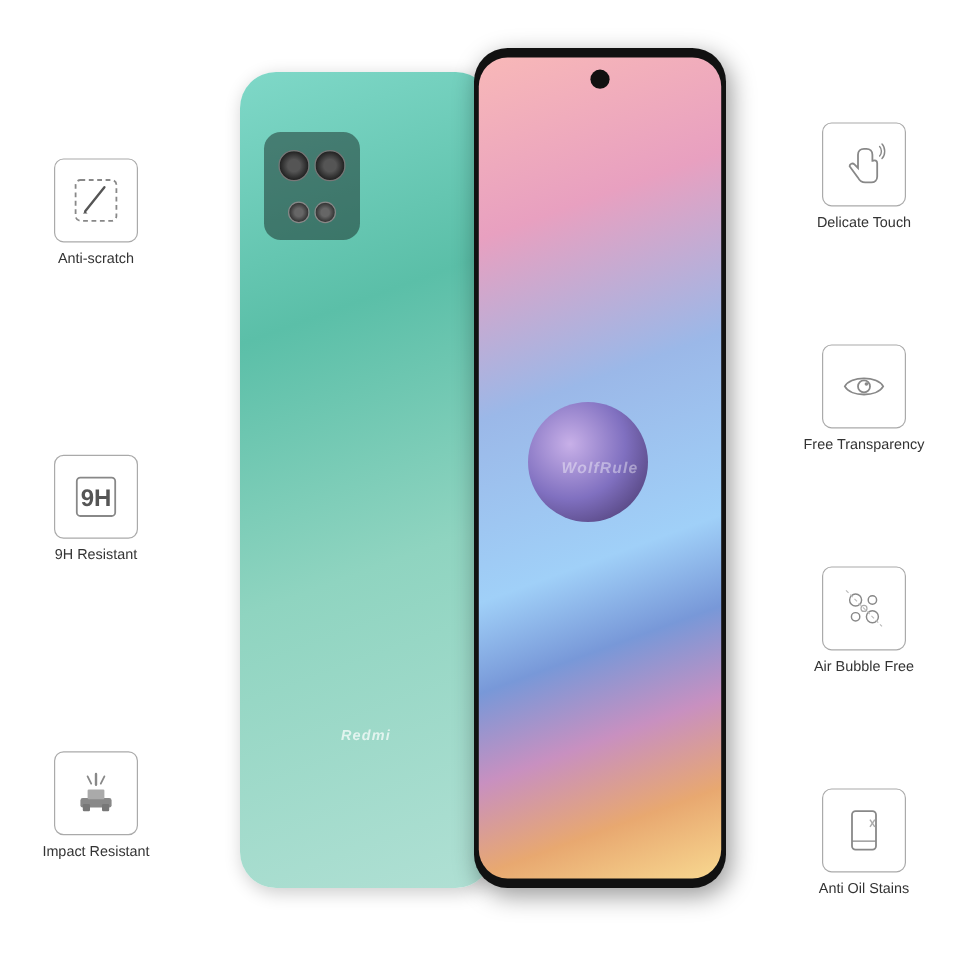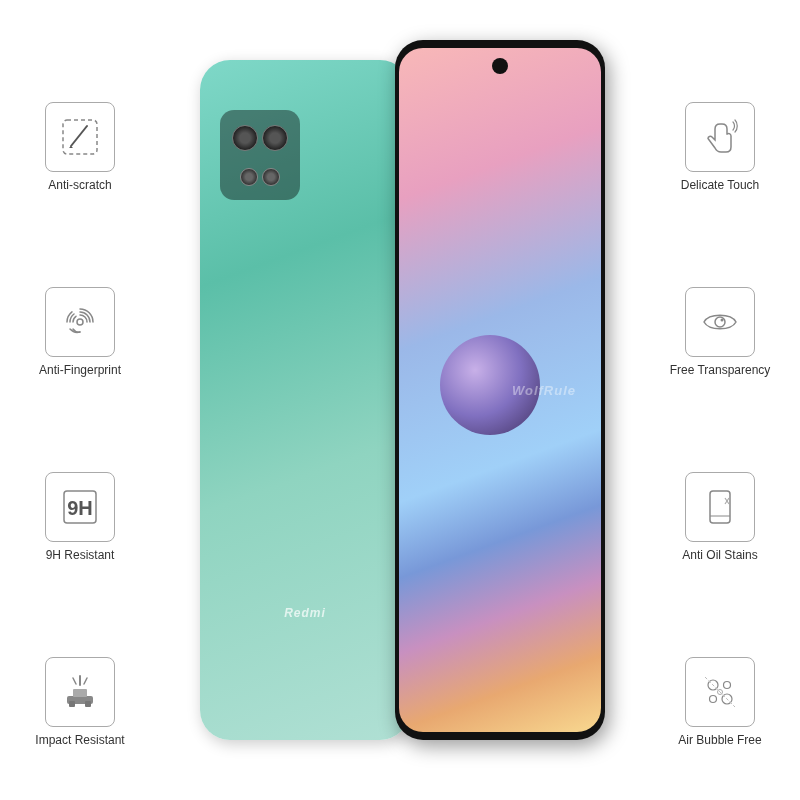--- a/index.html
+++ b/index.html
@@ -183,21 +183,20 @@
       top: 50%;
       left: 50%;
       transform: translate(-50%, -50%);
       font-size: 13px;
       color: rgba(255,255,255,0.4);
       font-style: italic;
       font-weight: bold;
       white-space: nowrap;
       z-index: 4;
       letter-spacing: 1px;
-      margin-left: 44px;
     }
 
     
     .sphere {
       position: absolute;
       top: 50%;
       left: 50%;
       transform: translate(-60%, -55%);
       width: 100px;
       height: 100px;
@@ -225,36 +224,20 @@
         <svg viewBox="0 0 42 42">
           <rect x="4" y="4" width="34" height="34" rx="4" fill="none" stroke="#888" stroke-width="1.5" stroke-dasharray="4,3"></rect>
 
           <line x1="12" y1="30" x2="28" y2="10" stroke="#555" stroke-width="2" stroke-linecap="round"></line>
           <polygon points="10,32 12,30 14,32" fill="#555"></polygon>
         </svg>
       </div>
       <span class="feature-label">Anti-scratch</span>
     </div>
 
-    <div class="feature-item">
-      <div class="icon-box">
-        <svg viewBox="0 0 42 42">
-          <circle cx="21" cy="21" r="3" fill="none" stroke="#888" stroke-width="1.5"></circle>
-          <path d="M21 14 a7 7 0 0 1 7 7" fill="none" stroke="#888" stroke-width="1.5" stroke-linecap="round"></path>
-          <path d="M21 11 a10 10 0 0 1 10 10" fill="none" stroke="#888" stroke-width="1.5" stroke-linecap="round"></path>
-          <path d="M21 8 a13 13 0 0 1 13 13" fill="none" stroke="#888" stroke-width="1.5" stroke-linecap="round"></path>
-          <path d="M14 21 a7 7 0 0 1 3-5.7" fill="none" stroke="#888" stroke-width="1.5" stroke-linecap="round"></path>
-          <path d="M11 21 a10 10 0 0 1 4-8" fill="none" stroke="#888" stroke-width="1.5" stroke-linecap="round"></path>
-          <path d="M8 21 a13 13 0 0 1 5-10.1" fill="none" stroke="#888" stroke-width="1.5" stroke-linecap="round"></path>
-          <path d="M14 28 a7 7 0 0 0 7 3" fill="none" stroke="#888" stroke-width="1.5" stroke-linecap="round"></path>
-          <path d="M11 28 a10 10 0 0 0 10 3" fill="none" stroke="#888" stroke-width="1.5" stroke-linecap="round"></path>
-        </svg>
-      </div>
-      <span class="feature-label">Anti-Fingerprint</span>
-    </div>
 
 
     <div class="feature-item">
       <div class="icon-box">
         <svg viewBox="0 0 42 42">
           <rect x="5" y="5" width="32" height="32" rx="3" fill="none" stroke="#888" stroke-width="1.5"></rect>
           <text x="21" y="29" font-size="20" font-weight="bold" text-anchor="middle" fill="#555" font-family="Arial">9H</text>
         </svg>
       </div>
       <span class="feature-label">9H Resistant</span>
@@ -326,42 +309,42 @@
           <circle cx="23" cy="19" r="1.5" fill="#888"></circle>
         </svg>
       </div>
       <span class="feature-label">Free Transparency</span>
     </div>
 
     <div class="feature-item">
       <div class="icon-box">
         <svg viewBox="0 0 42 42">
 
-          <rect x="11" y="5" width="20" height="32" rx="3" fill="none" stroke="#888" stroke-width="1.5"></rect>
-          <line x1="11" y1="30" x2="31" y2="30" stroke="#888" stroke-width="1"></line>
-
-          <line x1="26" y1="12" x2="30" y2="18" stroke="#aaa" stroke-width="1.2"></line>
-          <line x1="30" y1="12" x2="26" y2="18" stroke="#aaa" stroke-width="1.2"></line>
-        </svg>
-      </div>
-      <span class="feature-label">Anti Oil Stains</span>
-    </div>
-
-    <div class="feature-item">
-      <div class="icon-box">
-        <svg viewBox="0 0 42 42">
-
           <circle cx="14" cy="14" r="5" fill="none" stroke="#888" stroke-width="1.2"></circle>
           <circle cx="28" cy="14" r="3.5" fill="none" stroke="#888" stroke-width="1.2"></circle>
           <circle cx="14" cy="28" r="3.5" fill="none" stroke="#888" stroke-width="1.2"></circle>
           <circle cx="28" cy="28" r="5" fill="none" stroke="#888" stroke-width="1.2"></circle>
           <circle cx="21" cy="21" r="2.5" fill="none" stroke="#aaa" stroke-width="1"></circle>
 
           <line x1="6" y1="6" x2="36" y2="36" stroke="#bbb" stroke-width="1" stroke-dasharray="3,2"></line>
         </svg>
       </div>
       <span class="feature-label">Air Bubble Free</span>
     </div>
 
+    <div class="feature-item">
+      <div class="icon-box">
+        <svg viewBox="0 0 42 42">
+
+          <rect x="11" y="5" width="20" height="32" rx="3" fill="none" stroke="#888" stroke-width="1.5"></rect>
+          <line x1="11" y1="30" x2="31" y2="30" stroke="#888" stroke-width="1"></line>
+
+          <line x1="26" y1="12" x2="30" y2="18" stroke="#aaa" stroke-width="1.2"></line>
+          <line x1="30" y1="12" x2="26" y2="18" stroke="#aaa" stroke-width="1.2"></line>
+        </svg>
+      </div>
+      <span class="feature-label">Anti Oil Stains</span>
+    </div>
+
 
   </div>
 
 </div>
 
 </body></html>

